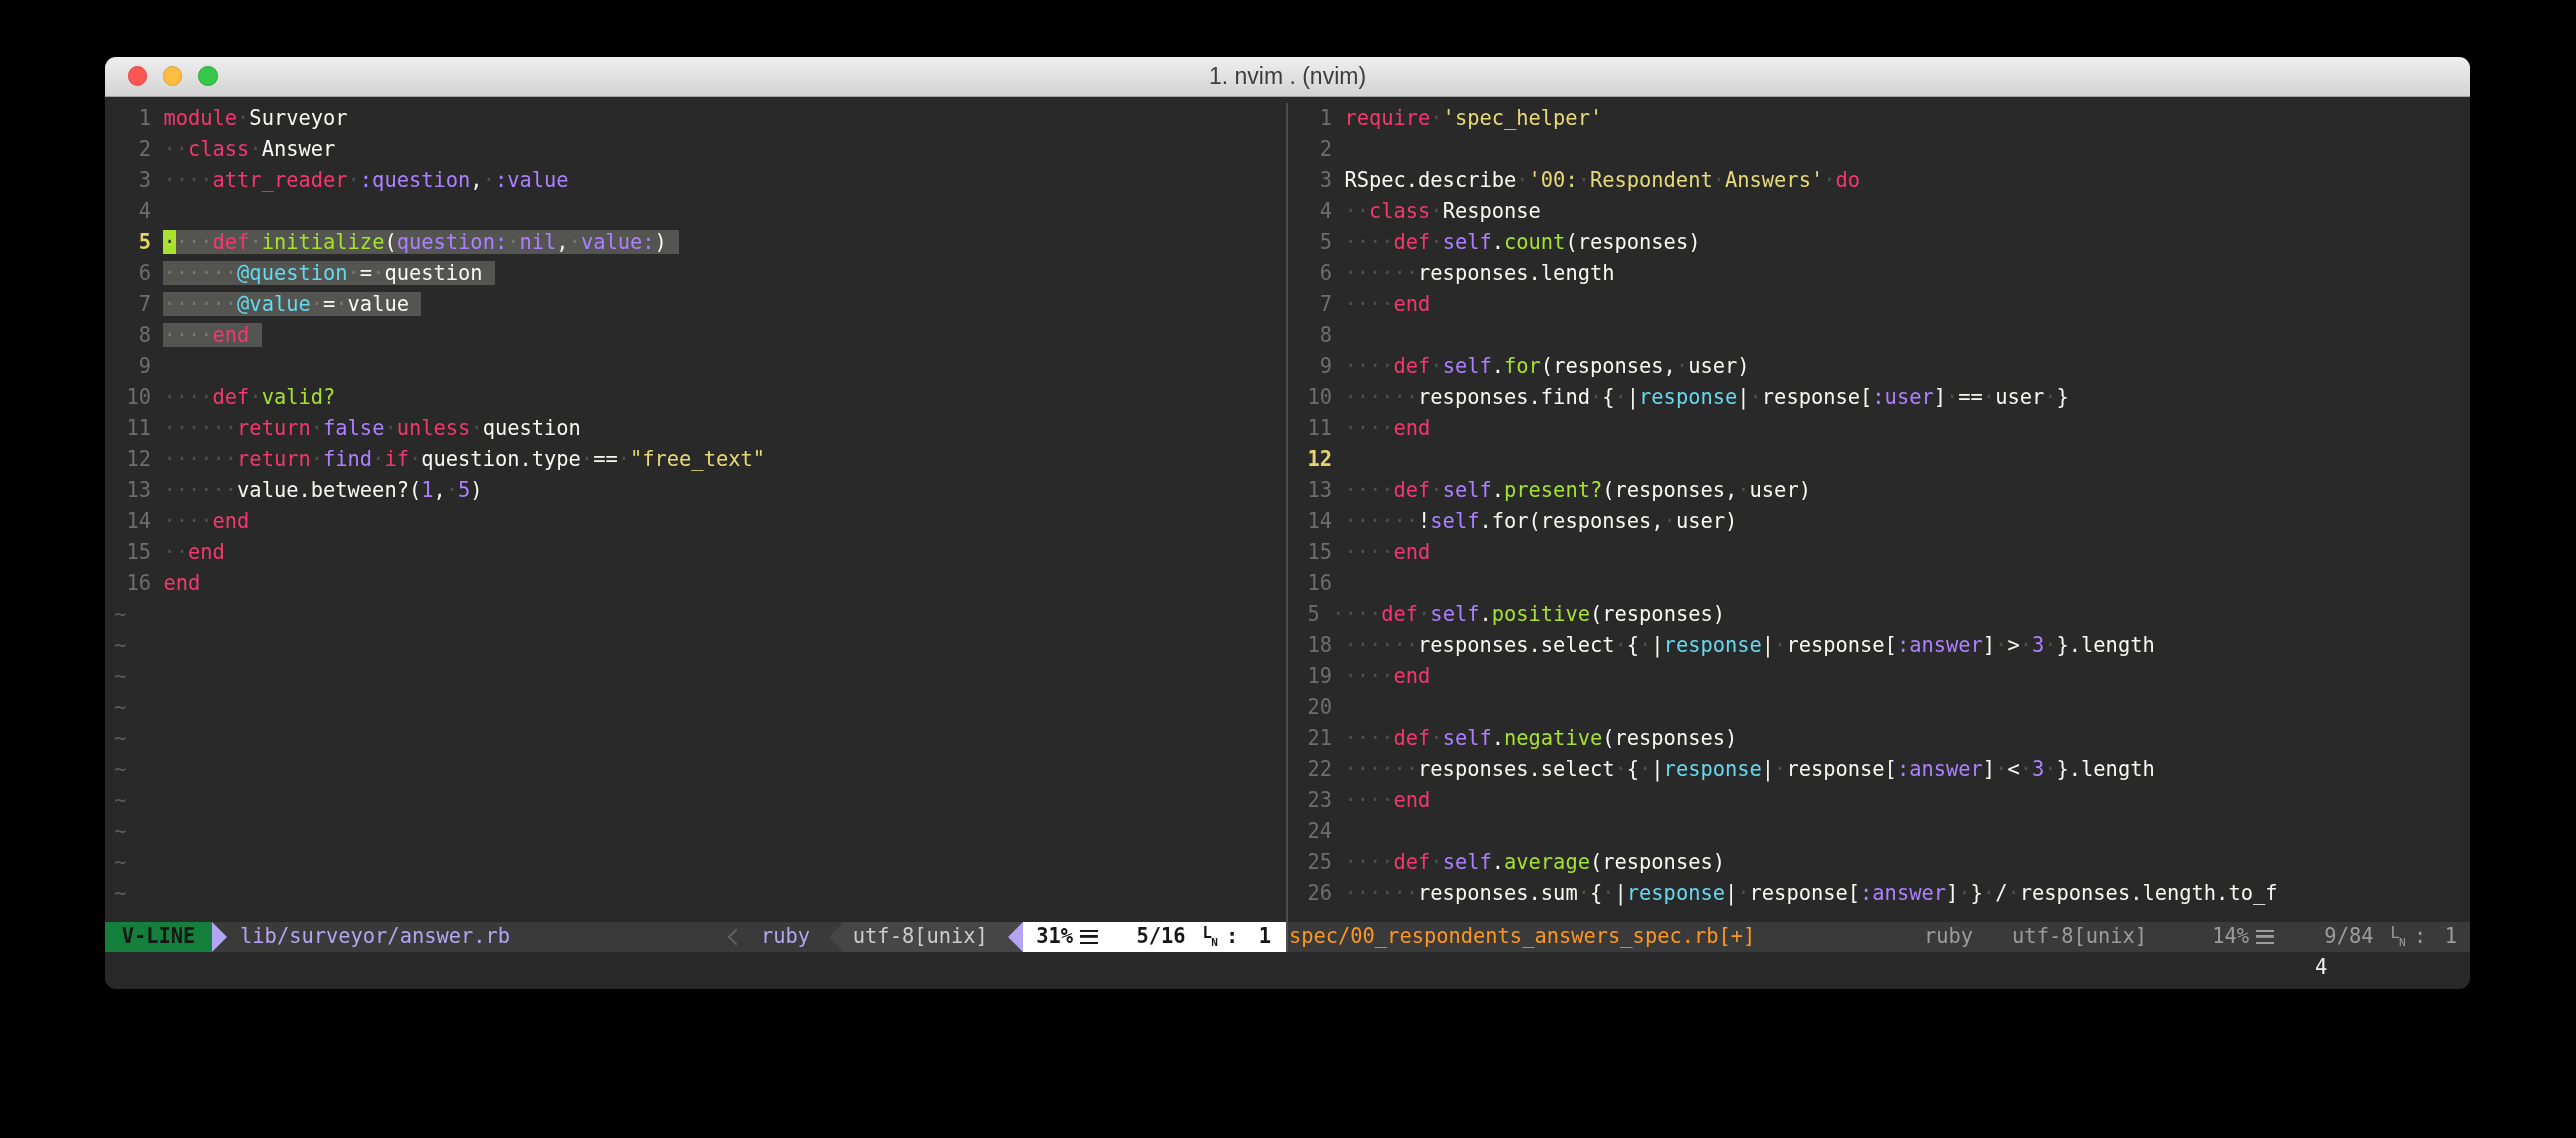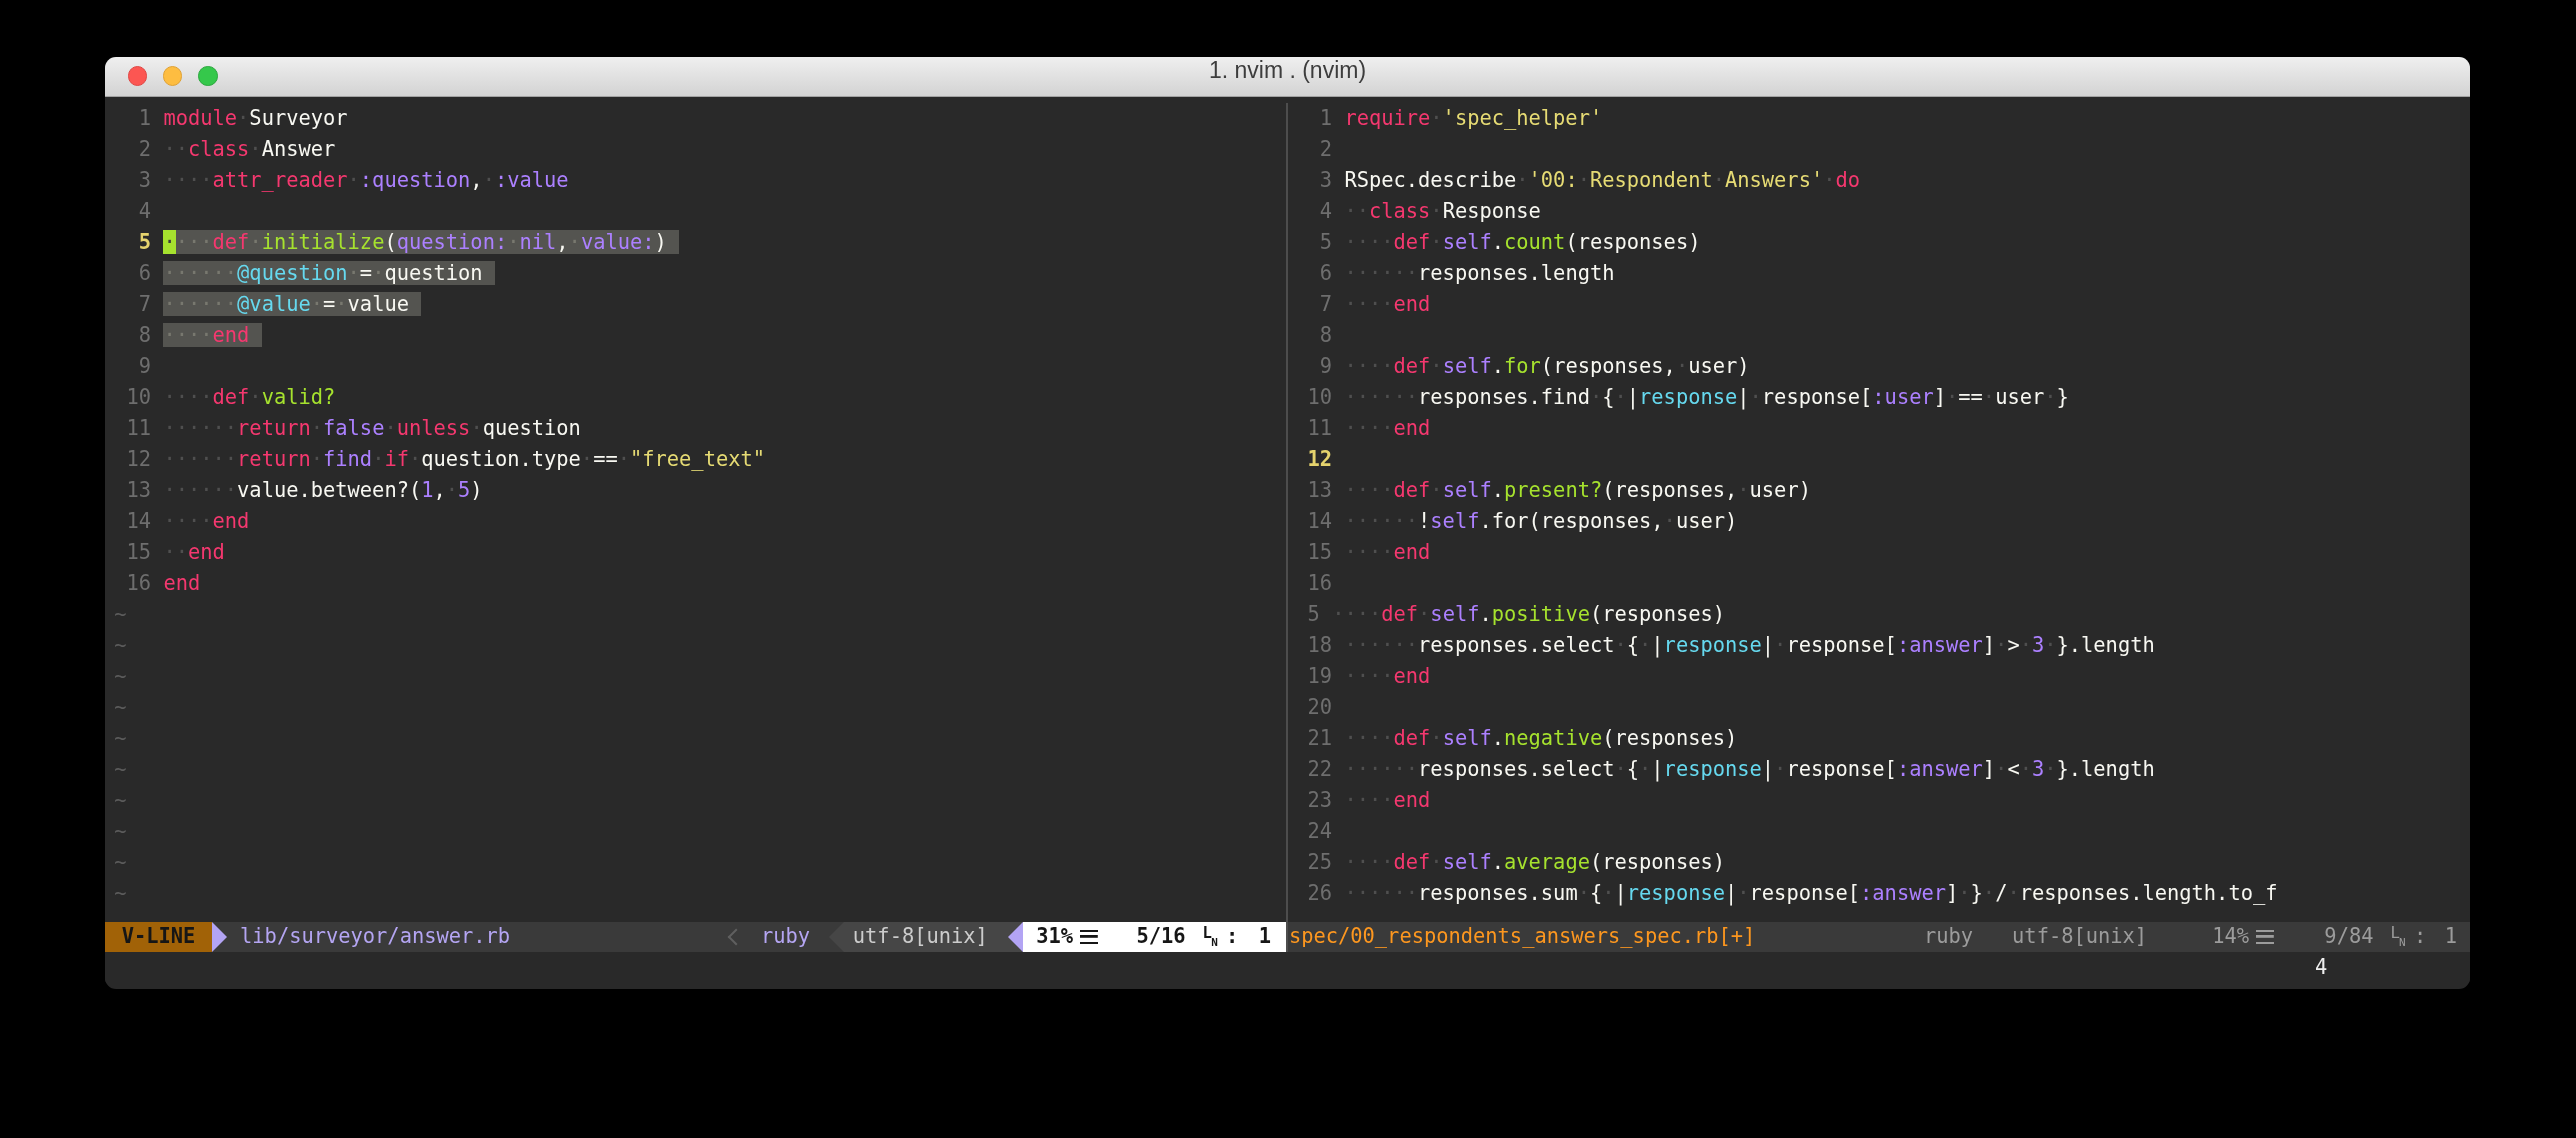--- a/index.html
+++ b/index.html
@@ -5,21 +5,21 @@
   html,body{margin:0;padding:0;background:#000;}
   body{width:2576px;height:1138px;position:relative;overflow:hidden;}
 
   .window{position:absolute;left:105px;top:57px;width:2365px;height:932px;
     border-radius:11px;overflow:hidden;background:#292929;
     box-shadow:0 22px 74px rgba(0,0,0,.6);}
 
   
   .titlebar{height:39px;background:linear-gradient(#efefef,#d3d3d3);
     border-bottom:0.9px solid #a2a2a2;position:relative;
-    display:flex;justify-content:center;}
+    display:flex;align-items:center;justify-content:center;}
   .title{font-family:"Liberation Sans",sans-serif;font-size:23px;color:#3d3d3d;}
   .lights{position:absolute;left:23px;top:9.3px;display:flex;gap:15.7px;}
   .light{width:19.4px;height:19.4px;border-radius:50%;box-sizing:border-box;}
   .light.red{background:#fc5652;border:0.9px solid #df4744;}
   .light.yellow{background:#fdbd41;border:0.9px solid #dfa134;}
   .light.green{background:#35c84b;border:0.9px solid #2aa63c;}
 
   
   .terminal{height:1132px;box-sizing:border-box;padding:5.6px 0;
     font-family:"DejaVu Sans Mono",monospace;font-size:20.4px;line-height:31px;color:#f8f8f2;}
@@ -41,21 +41,21 @@
   .i{color:#66d9ef;}            
   .t{color:#f8f8f2;}            
   .cu{background:#a6e22e;color:#3a3a3a;}  
   .sel{background:#545450;}
   .sel .w{color:#78786f;}
   .tilde{color:#5c5c5c;}
 
   
   .statusline{height:31px;box-sizing:border-box;border-top:1.9px solid #292929;
     display:flex;align-items:stretch;font-size:20.4px;background:#3a3a3a;}
-  .sl-mode{background:#a16207;color:#161616;font-weight:bold;
+  .sl-mode{background:#15803d;color:#161616;font-weight:bold;
     display:flex;align-items:center;padding:0 16.7px;}
   .arr{width:0;height:0;border-top:15px solid transparent;border-bottom:15px solid transparent;}
   .arr-r-purple{border-left:15.7px solid #b3a4f4;}
   .arr-l-gray{border-right:15.7px solid #464646;}
   .arr-l-purple{border-right:15.7px solid #b3a4f4;background:#464646;}
   .sl-path{display:flex;align-items:center;color:#b4a5f2;padding-left:13px;}
   .sl-fill{flex:1;}
   .chev{display:inline-block;width:10.2px;height:10.2px;border-left:2.8px solid #5f5f5f;
     border-bottom:2.8px solid #5f5f5f;transform:rotate(45deg);align-self:center;margin-right:3.7px;}
   .sl-ft{display:flex;align-items:center;color:#b4a5f2;padding:0 18.5px 0 15px;}

